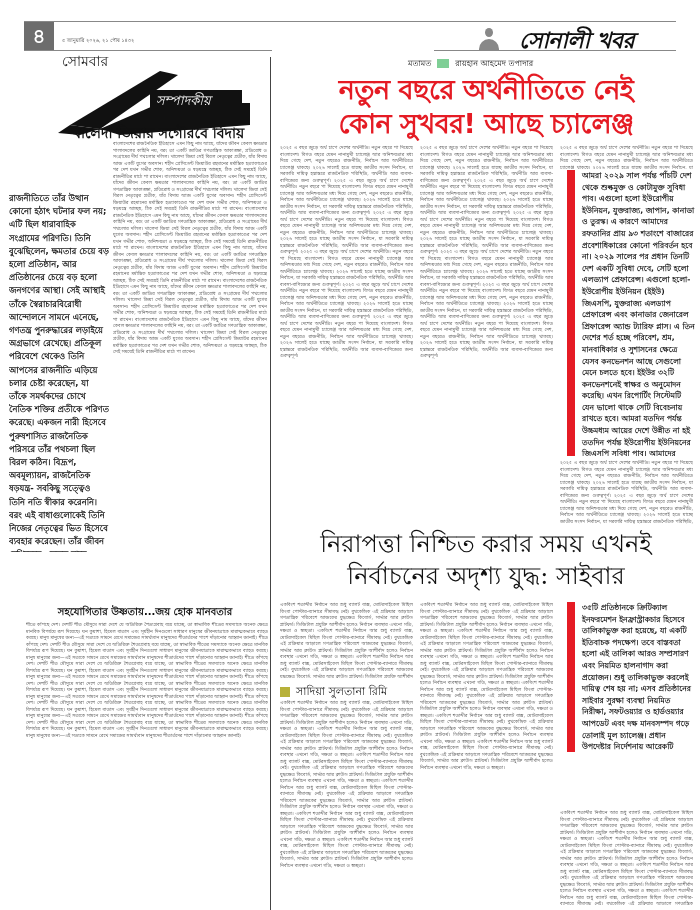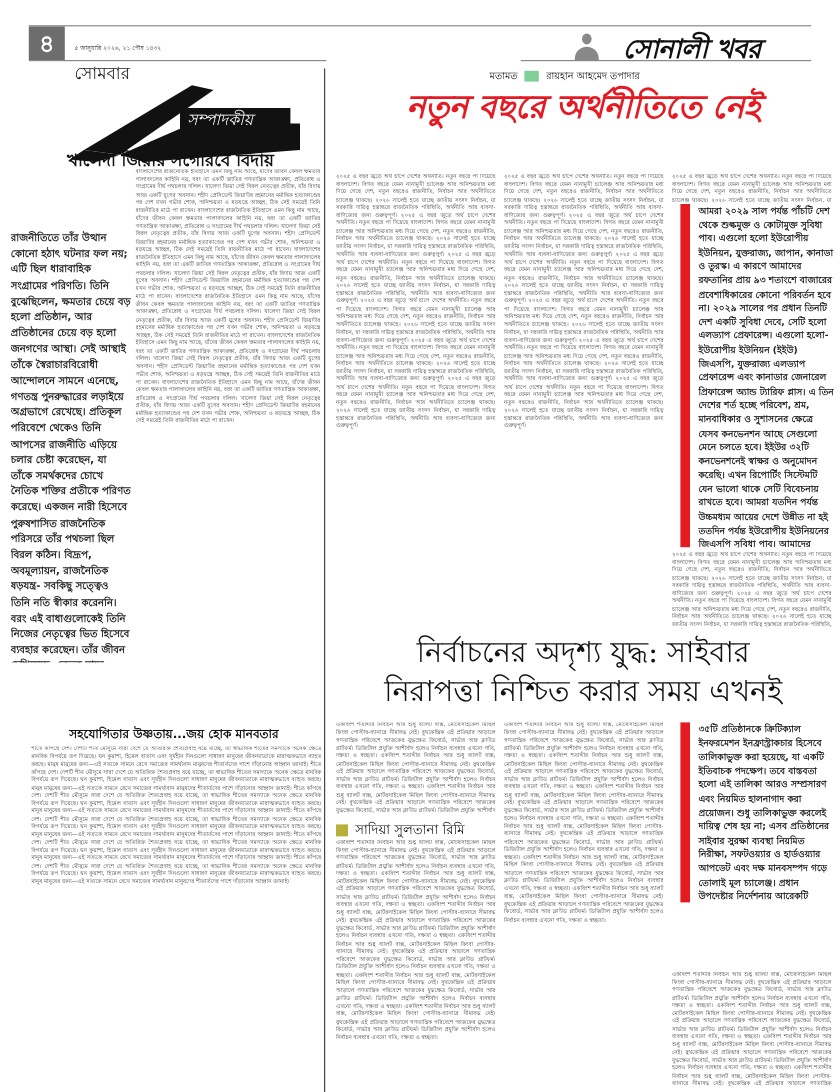--- a/index.html
+++ b/index.html
@@ -15,29 +15,29 @@
   .person-icon { position: absolute; left: 454px; top: 6px; width: 22px; height: 22px; }
   .person-icon .head { position: absolute; left: 7px; top: 0; width: 8px; height: 9px; background: #888; border-radius: 50%; }
   .person-icon .body { position: absolute; left: 1px; top: 11px; width: 20px; height: 11px; background: #888; border-radius: 10px 10px 0 0; }
   .brand { position: absolute; left: 495px; top: 1px; font-family: "DejaVu Serif", serif; font-weight: bold; font-size: 22px; color: #111; letter-spacing: -0.5px; font-style: italic; }
 
   .col-divider { position: absolute; width: 1px; background: #444; }
 
   
   .editorial-logo { position: absolute; left: 40px; top: 63px; width: 210px; height: 72px; }
   .editorial-label { position: absolute; left: 150px; top: 90px; width: 92px; height: 22px; background: #111; color: #fff; font-style: italic; font-weight: normal; font-size: 13px; line-height: 22px; padding-left: 6px; font-family: "DejaVu Serif", serif; }
-  .editorial-title { position: absolute; left: 0; top: 122px; width: 268px; text-align: center; font-size: 14px; font-weight: bold; color: #111; padding-left: 16px; }
+  .editorial-title { position: absolute; left: 16px; top: 122px; width: 268px; text-align: center; font-size: 14px; font-weight: bold; color: #111; padding-left: 16px; }
   .lead-col { position: absolute; left: 9px; top: 192px; width: 100px; font-size: 8.4px; line-height: 13.2px; font-weight: bold; color: #222; }
   .body-text { position: absolute; font-size: 4.6px; line-height: 6.5px; color: #444; text-align: justify; overflow: hidden; }
   .body-text::after { content: ""; }
 
   
   .byline { position: absolute; left: 408px; top: 57px; font-size: 8px; color: #111; }
   .byline-box { display: inline-block; width: 12px; height: 9px; background: #7fcf96; vertical-align: middle; margin: 0 6px; }
-  .headline-red { position: absolute; left: 277px; top: 73px; width: 418px; text-align: center; color: #e51b24; font-size: 27px; line-height: 34px; font-weight: bold; letter-spacing: -0.5px; font-style: italic; }
+  .headline-red { position: absolute; left: 277px; top: 73px; width: 418px; text-align: center; color: #e51b24; font-size: 27px; line-height: 34px; font-weight: bold; letter-spacing: -0.5px; }
 
   .pullquote { position: absolute; background: #fff; border-left: 8px solid #e51b24; font-size: 7.6px; line-height: 11.6px; color: #222; font-weight: bold; padding-left: 7px; }
   .quote-mark { position: absolute; left: -8px; top: 0; width: 8px; height: 10px; background: #e51b24; color: #fff; font-size: 9px; line-height: 10px; text-align: center; }
 
   .headline-black { position: absolute; left: 277px; top: 528px; width: 418px; text-align: center; color: #111; font-size: 24px; line-height: 32px; font-family: "DejaVu Serif", serif; }
   .author2 { position: absolute; left: 280px; top: 683px; font-size: 11px; color: #111; }
   .author2-box { display: inline-block; width: 10px; height: 10px; background: #b7b13a; vertical-align: middle; margin-right: 6px; }
 
   .sub-headline { position: absolute; left: 20px; top: 604px; width: 250px; text-align: center; font-size: 10px; font-weight: bold; color: #111; }
 </style>
@@ -75,35 +75,36 @@
 <div class="sub-headline">সহযোগিতার উষ্ণতায়...জয় হোক মানবতার</div>
 <div class="body-text" style="left:26px; top:622px; width:242px; height:285px;">
   <span>শীতে কাঁপছে দেশ। দেশটি শীত মৌসুমে সারা দেশে যে অতিরিক্ত শৈত্যপ্রবাহ বয়ে যাচ্ছে, তা স্বাভাবিক শীতের সমস্যাকে অনেক ক্ষেত্রে মানবিক বিপর্যয়ে রূপ দিয়েছে। ঘন কুয়াশা, হিমেল বাতাস এবং সূর্যহীন দিনগুলো সাধারণ মানুষের জীবনযাত্রাকে মারাত্মকভাবে ব্যাহত করছে। মানুষ মানুষের জন্য—এই সত্যকে সামনে রেখে সমাজের সামর্থ্যবান মানুষদের শীতার্তদের পাশে দাঁড়ানোর আহ্বান জানাই। শীতে কাঁপছে দেশ। দেশটি শীত মৌসুমে সারা দেশে যে অতিরিক্ত শৈত্যপ্রবাহ বয়ে যাচ্ছে, তা স্বাভাবিক শীতের সমস্যাকে অনেক ক্ষেত্রে মানবিক বিপর্যয়ে রূপ দিয়েছে। ঘন কুয়াশা, হিমেল বাতাস এবং সূর্যহীন দিনগুলো সাধারণ মানুষের জীবনযাত্রাকে মারাত্মকভাবে ব্যাহত করছে। মানুষ মানুষের জন্য—এই সত্যকে সামনে রেখে সমাজের সামর্থ্যবান মানুষদের শীতার্তদের পাশে দাঁড়ানোর আহ্বান জানাই। শীতে কাঁপছে দেশ। দেশটি শীত মৌসুমে সারা দেশে যে অতিরিক্ত শৈত্যপ্রবাহ বয়ে যাচ্ছে, তা স্বাভাবিক শীতের সমস্যাকে অনেক ক্ষেত্রে মানবিক বিপর্যয়ে রূপ দিয়েছে। ঘন কুয়াশা, হিমেল বাতাস এবং সূর্যহীন দিনগুলো সাধারণ মানুষের জীবনযাত্রাকে মারাত্মকভাবে ব্যাহত করছে। মানুষ মানুষের জন্য—এই সত্যকে সামনে রেখে সমাজের সামর্থ্যবান মানুষদের শীতার্তদের পাশে দাঁড়ানোর আহ্বান জানাই। শীতে কাঁপছে দেশ। দেশটি শীত মৌসুমে সারা দেশে যে অতিরিক্ত শৈত্যপ্রবাহ বয়ে যাচ্ছে, তা স্বাভাবিক শীতের সমস্যাকে অনেক ক্ষেত্রে মানবিক বিপর্যয়ে রূপ দিয়েছে। ঘন কুয়াশা, হিমেল বাতাস এবং সূর্যহীন দিনগুলো সাধারণ মানুষের জীবনযাত্রাকে মারাত্মকভাবে ব্যাহত করছে। মানুষ মানুষের জন্য—এই সত্যকে সামনে রেখে সমাজের সামর্থ্যবান মানুষদের শীতার্তদের পাশে দাঁড়ানোর আহ্বান জানাই। শীতে কাঁপছে দেশ। দেশটি শীত মৌসুমে সারা দেশে যে অতিরিক্ত শৈত্যপ্রবাহ বয়ে যাচ্ছে, তা স্বাভাবিক শীতের সমস্যাকে অনেক ক্ষেত্রে মানবিক বিপর্যয়ে রূপ দিয়েছে। ঘন কুয়াশা, হিমেল বাতাস এবং সূর্যহীন দিনগুলো সাধারণ মানুষের জীবনযাত্রাকে মারাত্মকভাবে ব্যাহত করছে। মানুষ মানুষের জন্য—এই সত্যকে সামনে রেখে সমাজের সামর্থ্যবান মানুষদের শীতার্তদের পাশে দাঁড়ানোর আহ্বান জানাই। শীতে কাঁপছে দেশ। দেশটি শীত মৌসুমে সারা দেশে যে অতিরিক্ত শৈত্যপ্রবাহ বয়ে যাচ্ছে, তা স্বাভাবিক শীতের সমস্যাকে অনেক ক্ষেত্রে মানবিক বিপর্যয়ে রূপ দিয়েছে। ঘন কুয়াশা, হিমেল বাতাস এবং সূর্যহীন দিনগুলো সাধারণ মানুষের জীবনযাত্রাকে মারাত্মকভাবে ব্যাহত করছে। মানুষ মানুষের জন্য—এই সত্যকে সামনে রেখে সমাজের সামর্থ্যবান মানুষদের শীতার্তদের পাশে দাঁড়ানোর আহ্বান জানাই। </span>
 </div>
 
 <div class="byline">
   <span>মতামত</span><span class="byline-box"></span><span>রায়হান আহমেদ তপাদার</span>
 </div>
 <div class="headline-red">
   <div>নতুন বছরে অর্থনীতিতে নেই</div>
+  <div>কোন সুখবর! আছে চ্যালেঞ্জ</div>
 </div>
 
 <div class="body-text" style="left:280px; top:145px; width:133px; height:375px;"><span>২০২৫ এ বছর জুড়ে অর্থ চাপে দেশের অর্থনীতি। নতুন বছরে পা দিয়েছে বাংলাদেশ। বিগত বছরে যেমন নানামুখী চ্যালেঞ্জ আর অনিশ্চয়তার মধ্য দিয়ে গেছে দেশ, নতুন বছরেও রাজনীতি, নির্বাচন আর অর্থনীতিতে চ্যালেঞ্জ থাকছে। ২০২৬ সালেই হতে যাচ্ছে জাতীয় সংসদ নির্বাচন, যা সরকারি দায়িত্ব হস্তান্তরে রাজনৈতিক পরিস্থিতি, অর্থনীতি আর ব্যবসা-বাণিজ্যের জন্য গুরুত্বপূর্ণ। ২০২৫ এ বছর জুড়ে অর্থ চাপে দেশের অর্থনীতি। নতুন বছরে পা দিয়েছে বাংলাদেশ। বিগত বছরে যেমন নানামুখী চ্যালেঞ্জ আর অনিশ্চয়তার মধ্য দিয়ে গেছে দেশ, নতুন বছরেও রাজনীতি, নির্বাচন আর অর্থনীতিতে চ্যালেঞ্জ থাকছে। ২০২৬ সালেই হতে যাচ্ছে জাতীয় সংসদ নির্বাচন, যা সরকারি দায়িত্ব হস্তান্তরে রাজনৈতিক পরিস্থিতি, অর্থনীতি আর ব্যবসা-বাণিজ্যের জন্য গুরুত্বপূর্ণ। ২০২৫ এ বছর জুড়ে অর্থ চাপে দেশের অর্থনীতি। নতুন বছরে পা দিয়েছে বাংলাদেশ। বিগত বছরে যেমন নানামুখী চ্যালেঞ্জ আর অনিশ্চয়তার মধ্য দিয়ে গেছে দেশ, নতুন বছরেও রাজনীতি, নির্বাচন আর অর্থনীতিতে চ্যালেঞ্জ থাকছে। ২০২৬ সালেই হতে যাচ্ছে জাতীয় সংসদ নির্বাচন, যা সরকারি দায়িত্ব হস্তান্তরে রাজনৈতিক পরিস্থিতি, অর্থনীতি আর ব্যবসা-বাণিজ্যের জন্য গুরুত্বপূর্ণ। ২০২৫ এ বছর জুড়ে অর্থ চাপে দেশের অর্থনীতি। নতুন বছরে পা দিয়েছে বাংলাদেশ। বিগত বছরে যেমন নানামুখী চ্যালেঞ্জ আর অনিশ্চয়তার মধ্য দিয়ে গেছে দেশ, নতুন বছরেও রাজনীতি, নির্বাচন আর অর্থনীতিতে চ্যালেঞ্জ থাকছে। ২০২৬ সালেই হতে যাচ্ছে জাতীয় সংসদ নির্বাচন, যা সরকারি দায়িত্ব হস্তান্তরে রাজনৈতিক পরিস্থিতি, অর্থনীতি আর ব্যবসা-বাণিজ্যের জন্য গুরুত্বপূর্ণ। ২০২৫ এ বছর জুড়ে অর্থ চাপে দেশের অর্থনীতি। নতুন বছরে পা দিয়েছে বাংলাদেশ। বিগত বছরে যেমন নানামুখী চ্যালেঞ্জ আর অনিশ্চয়তার মধ্য দিয়ে গেছে দেশ, নতুন বছরেও রাজনীতি, নির্বাচন আর অর্থনীতিতে চ্যালেঞ্জ থাকছে। ২০২৬ সালেই হতে যাচ্ছে জাতীয় সংসদ নির্বাচন, যা সরকারি দায়িত্ব হস্তান্তরে রাজনৈতিক পরিস্থিতি, অর্থনীতি আর ব্যবসা-বাণিজ্যের জন্য গুরুত্বপূর্ণ। ২০২৫ এ বছর জুড়ে অর্থ চাপে দেশের অর্থনীতি। নতুন বছরে পা দিয়েছে বাংলাদেশ। বিগত বছরে যেমন নানামুখী চ্যালেঞ্জ আর অনিশ্চয়তার মধ্য দিয়ে গেছে দেশ, নতুন বছরেও রাজনীতি, নির্বাচন আর অর্থনীতিতে চ্যালেঞ্জ থাকছে। ২০২৬ সালেই হতে যাচ্ছে জাতীয় সংসদ নির্বাচন, যা সরকারি দায়িত্ব হস্তান্তরে রাজনৈতিক পরিস্থিতি, অর্থনীতি আর ব্যবসা-বাণিজ্যের জন্য গুরুত্বপূর্ণ। </span></div>
 <div class="body-text" style="left:420px; top:145px; width:133px; height:375px;"><span>২০২৫ এ বছর জুড়ে অর্থ চাপে দেশের অর্থনীতি। নতুন বছরে পা দিয়েছে বাংলাদেশ। বিগত বছরে যেমন নানামুখী চ্যালেঞ্জ আর অনিশ্চয়তার মধ্য দিয়ে গেছে দেশ, নতুন বছরেও রাজনীতি, নির্বাচন আর অর্থনীতিতে চ্যালেঞ্জ থাকছে। ২০২৬ সালেই হতে যাচ্ছে জাতীয় সংসদ নির্বাচন, যা সরকারি দায়িত্ব হস্তান্তরে রাজনৈতিক পরিস্থিতি, অর্থনীতি আর ব্যবসা-বাণিজ্যের জন্য গুরুত্বপূর্ণ। ২০২৫ এ বছর জুড়ে অর্থ চাপে দেশের অর্থনীতি। নতুন বছরে পা দিয়েছে বাংলাদেশ। বিগত বছরে যেমন নানামুখী চ্যালেঞ্জ আর অনিশ্চয়তার মধ্য দিয়ে গেছে দেশ, নতুন বছরেও রাজনীতি, নির্বাচন আর অর্থনীতিতে চ্যালেঞ্জ থাকছে। ২০২৬ সালেই হতে যাচ্ছে জাতীয় সংসদ নির্বাচন, যা সরকারি দায়িত্ব হস্তান্তরে রাজনৈতিক পরিস্থিতি, অর্থনীতি আর ব্যবসা-বাণিজ্যের জন্য গুরুত্বপূর্ণ। ২০২৫ এ বছর জুড়ে অর্থ চাপে দেশের অর্থনীতি। নতুন বছরে পা দিয়েছে বাংলাদেশ। বিগত বছরে যেমন নানামুখী চ্যালেঞ্জ আর অনিশ্চয়তার মধ্য দিয়ে গেছে দেশ, নতুন বছরেও রাজনীতি, নির্বাচন আর অর্থনীতিতে চ্যালেঞ্জ থাকছে। ২০২৬ সালেই হতে যাচ্ছে জাতীয় সংসদ নির্বাচন, যা সরকারি দায়িত্ব হস্তান্তরে রাজনৈতিক পরিস্থিতি, অর্থনীতি আর ব্যবসা-বাণিজ্যের জন্য গুরুত্বপূর্ণ। ২০২৫ এ বছর জুড়ে অর্থ চাপে দেশের অর্থনীতি। নতুন বছরে পা দিয়েছে বাংলাদেশ। বিগত বছরে যেমন নানামুখী চ্যালেঞ্জ আর অনিশ্চয়তার মধ্য দিয়ে গেছে দেশ, নতুন বছরেও রাজনীতি, নির্বাচন আর অর্থনীতিতে চ্যালেঞ্জ থাকছে। ২০২৬ সালেই হতে যাচ্ছে জাতীয় সংসদ নির্বাচন, যা সরকারি দায়িত্ব হস্তান্তরে রাজনৈতিক পরিস্থিতি, অর্থনীতি আর ব্যবসা-বাণিজ্যের জন্য গুরুত্বপূর্ণ। ২০২৫ এ বছর জুড়ে অর্থ চাপে দেশের অর্থনীতি। নতুন বছরে পা দিয়েছে বাংলাদেশ। বিগত বছরে যেমন নানামুখী চ্যালেঞ্জ আর অনিশ্চয়তার মধ্য দিয়ে গেছে দেশ, নতুন বছরেও রাজনীতি, নির্বাচন আর অর্থনীতিতে চ্যালেঞ্জ থাকছে। ২০২৬ সালেই হতে যাচ্ছে জাতীয় সংসদ নির্বাচন, যা সরকারি দায়িত্ব হস্তান্তরে রাজনৈতিক পরিস্থিতি, অর্থনীতি আর ব্যবসা-বাণিজ্যের জন্য গুরুত্বপূর্ণ। ২০২৫ এ বছর জুড়ে অর্থ চাপে দেশের অর্থনীতি। নতুন বছরে পা দিয়েছে বাংলাদেশ। বিগত বছরে যেমন নানামুখী চ্যালেঞ্জ আর অনিশ্চয়তার মধ্য দিয়ে গেছে দেশ, নতুন বছরেও রাজনীতি, নির্বাচন আর অর্থনীতিতে চ্যালেঞ্জ থাকছে। ২০২৬ সালেই হতে যাচ্ছে জাতীয় সংসদ নির্বাচন, যা সরকারি দায়িত্ব হস্তান্তরে রাজনৈতিক পরিস্থিতি, অর্থনীতি আর ব্যবসা-বাণিজ্যের জন্য গুরুত্বপূর্ণ। </span></div>
 <div class="body-text" style="left:560px; top:145px; width:133px; height:24px;"><span>২০২৫ এ বছর জুড়ে অর্থ চাপে দেশের অর্থনীতি। নতুন বছরে পা দিয়েছে বাংলাদেশ। বিগত বছরে যেমন নানামুখী চ্যালেঞ্জ আর অনিশ্চয়তার মধ্য দিয়ে গেছে দেশ, নতুন বছরেও রাজনীতি, নির্বাচন আর অর্থনীতিতে চ্যালেঞ্জ থাকছে। ২০২৬ সালেই হতে যাচ্ছে জাতীয় সংসদ নির্বাচন, যা সরকারি দায়িত্ব হস্তান্তরে রাজনৈতিক পরিস্থিতি, অর্থনীতি আর ব্যবসা-বাণিজ্যের জন্য গুরুত্বপূর্ণ। ২০২৫ এ বছর জুড়ে অর্থ চাপে দেশের অর্থনীতি। নতুন বছরে পা দিয়েছে বাংলাদেশ। বিগত বছরে যেমন নানামুখী চ্যালেঞ্জ আর অনিশ্চয়তার মধ্য দিয়ে গেছে দেশ, নতুন বছরেও রাজনীতি, নির্বাচন আর অর্থনীতিতে চ্যালেঞ্জ থাকছে। ২০২৬ সালেই হতে যাচ্ছে জাতীয় সংসদ নির্বাচন, যা সরকারি দায়িত্ব হস্তান্তরে রাজনৈতিক পরিস্থিতি, অর্থনীতি আর ব্যবসা-বাণিজ্যের জন্য গুরুত্বপূর্ণ। ২০২৫ এ বছর জুড়ে অর্থ চাপে দেশের অর্থনীতি। নতুন বছরে পা দিয়েছে বাংলাদেশ। বিগত বছরে যেমন নানামুখী চ্যালেঞ্জ আর অনিশ্চয়তার মধ্য দিয়ে গেছে দেশ, নতুন বছরেও রাজনীতি, নির্বাচন আর অর্থনীতিতে চ্যালেঞ্জ থাকছে। ২০২৬ সালেই হতে যাচ্ছে জাতীয় সংসদ নির্বাচন, যা সরকারি দায়িত্ব হস্তান্তরে রাজনৈতিক পরিস্থিতি, অর্থনীতি আর ব্যবসা-বাণিজ্যের জন্য গুরুত্বপূর্ণ। ২০২৫ এ বছর জুড়ে অর্থ চাপে দেশের অর্থনীতি। নতুন বছরে পা দিয়েছে বাংলাদেশ। বিগত বছরে যেমন নানামুখী চ্যালেঞ্জ আর অনিশ্চয়তার মধ্য দিয়ে গেছে দেশ, নতুন বছরেও রাজনীতি, নির্বাচন আর অর্থনীতিতে চ্যালেঞ্জ থাকছে। ২০২৬ সালেই হতে যাচ্ছে জাতীয় সংসদ নির্বাচন, যা সরকারি দায়িত্ব হস্তান্তরে রাজনৈতিক পরিস্থিতি, অর্থনীতি আর ব্যবসা-বাণিজ্যের জন্য গুরুত্বপূর্ণ। ২০২৫ এ বছর জুড়ে অর্থ চাপে দেশের অর্থনীতি। নতুন বছরে পা দিয়েছে বাংলাদেশ। বিগত বছরে যেমন নানামুখী চ্যালেঞ্জ আর অনিশ্চয়তার মধ্য দিয়ে গেছে দেশ, নতুন বছরেও রাজনীতি, নির্বাচন আর অর্থনীতিতে চ্যালেঞ্জ থাকছে। ২০২৬ সালেই হতে যাচ্ছে জাতীয় সংসদ নির্বাচন, যা সরকারি দায়িত্ব হস্তান্তরে রাজনৈতিক পরিস্থিতি, অর্থনীতি আর ব্যবসা-বাণিজ্যের জন্য গুরুত্বপূর্ণ। ২০২৫ এ বছর জুড়ে অর্থ চাপে দেশের অর্থনীতি। নতুন বছরে পা দিয়েছে বাংলাদেশ। বিগত বছরে যেমন নানামুখী চ্যালেঞ্জ আর অনিশ্চয়তার মধ্য দিয়ে গেছে দেশ, নতুন বছরেও রাজনীতি, নির্বাচন আর অর্থনীতিতে চ্যালেঞ্জ থাকছে। ২০২৬ সালেই হতে যাচ্ছে জাতীয় সংসদ নির্বাচন, যা সরকারি দায়িত্ব হস্তান্তরে রাজনৈতিক পরিস্থিতি, অর্থনীতি আর ব্যবসা-বাণিজ্যের জন্য গুরুত্বপূর্ণ। </span></div>
 
 <div class="pullquote" style="left:567px; top:170px; width:128px; height:286px; overflow:hidden;">
   <div class="quote-mark">❝</div>
   <span>আমরা ২০২৯ সাল পর্যন্ত পাঁচটি দেশ থেকে শুল্কমুক্ত ও কোটামুক্ত সুবিধা পাব। এগুলো হলো ইউরোপীয় ইউনিয়ন, যুক্তরাজ্য, জাপান, কানাডা ও তুরস্ক। এ কারণে আমাদের রফতানির প্রায় ৯৩ শতাংশে বাজারের প্রবেশাধিকারের কোনো পরিবর্তন হবে না। ২০২৯ সালের পর প্রধান তিনটি দেশ একটি সুবিধা দেবে, সেটি হলো এলড্যাপ প্রেফারেন্স। এগুলো হলো- ইউরোপীয় ইউনিয়ন (ইইউ) জিএসপি, যুক্তরাজ্য এলড্যাপ প্রেফারেন্স এবং কানাডার জেনারেল প্রিফারেন্স অ্যান্ড ট্যারিফ প্লাস। এ তিন দেশের শর্ত হচ্ছে পরিবেশ, শ্রম, মানবাধিকার ও সুশাসনের ক্ষেত্রে যেসব কনভেনশন আছে সেগুলো মেনে চলতে হবে। ইইউর ৩২টি কনভেনশনেই স্বাক্ষর ও অনুমোদন করেছি। এখন রিপোর্টিং সিস্টেমটি যেন ভালো থাকে সেটি বিবেচনায় রাখতে হবে। আমরা যতদিন পর্যন্ত উচ্চমধ্যম আয়ের দেশে উন্নীত না হই ততদিন পর্যন্ত ইউরোপীয় ইউনিয়নের জিএসপি সুবিধা পাব। আমাদের রফতানির ক্ষেত্রে এ সুবিধা পেলে এটি একটি ভালো সুযোগ।</span>
 </div>
 <div class="body-text" style="left:560px; top:460px; width:133px; height:64px;"><span>২০২৫ এ বছর জুড়ে অর্থ চাপে দেশের অর্থনীতি। নতুন বছরে পা দিয়েছে বাংলাদেশ। বিগত বছরে যেমন নানামুখী চ্যালেঞ্জ আর অনিশ্চয়তার মধ্য দিয়ে গেছে দেশ, নতুন বছরেও রাজনীতি, নির্বাচন আর অর্থনীতিতে চ্যালেঞ্জ থাকছে। ২০২৬ সালেই হতে যাচ্ছে জাতীয় সংসদ নির্বাচন, যা সরকারি দায়িত্ব হস্তান্তরে রাজনৈতিক পরিস্থিতি, অর্থনীতি আর ব্যবসা-বাণিজ্যের জন্য গুরুত্বপূর্ণ। ২০২৫ এ বছর জুড়ে অর্থ চাপে দেশের অর্থনীতি। নতুন বছরে পা দিয়েছে বাংলাদেশ। বিগত বছরে যেমন নানামুখী চ্যালেঞ্জ আর অনিশ্চয়তার মধ্য দিয়ে গেছে দেশ, নতুন বছরেও রাজনীতি, নির্বাচন আর অর্থনীতিতে চ্যালেঞ্জ থাকছে। ২০২৬ সালেই হতে যাচ্ছে জাতীয় সংসদ নির্বাচন, যা সরকারি দায়িত্ব হস্তান্তরে রাজনৈতিক পরিস্থিতি, অর্থনীতি আর ব্যবসা-বাণিজ্যের জন্য গুরুত্বপূর্ণ। ২০২৫ এ বছর জুড়ে অর্থ চাপে দেশের অর্থনীতি। নতুন বছরে পা দিয়েছে বাংলাদেশ। বিগত বছরে যেমন নানামুখী চ্যালেঞ্জ আর অনিশ্চয়তার মধ্য দিয়ে গেছে দেশ, নতুন বছরেও রাজনীতি, নির্বাচন আর অর্থনীতিতে চ্যালেঞ্জ থাকছে। ২০২৬ সালেই হতে যাচ্ছে জাতীয় সংসদ নির্বাচন, যা সরকারি দায়িত্ব হস্তান্তরে রাজনৈতিক পরিস্থিতি, অর্থনীতি আর ব্যবসা-বাণিজ্যের জন্য গুরুত্বপূর্ণ। ২০২৫ এ বছর জুড়ে অর্থ চাপে দেশের অর্থনীতি। নতুন বছরে পা দিয়েছে বাংলাদেশ। বিগত বছরে যেমন নানামুখী চ্যালেঞ্জ আর অনিশ্চয়তার মধ্য দিয়ে গেছে দেশ, নতুন বছরেও রাজনীতি, নির্বাচন আর অর্থনীতিতে চ্যালেঞ্জ থাকছে। ২০২৬ সালেই হতে যাচ্ছে জাতীয় সংসদ নির্বাচন, যা সরকারি দায়িত্ব হস্তান্তরে রাজনৈতিক পরিস্থিতি, অর্থনীতি আর ব্যবসা-বাণিজ্যের জন্য গুরুত্বপূর্ণ। ২০২৫ এ বছর জুড়ে অর্থ চাপে দেশের অর্থনীতি। নতুন বছরে পা দিয়েছে বাংলাদেশ। বিগত বছরে যেমন নানামুখী চ্যালেঞ্জ আর অনিশ্চয়তার মধ্য দিয়ে গেছে দেশ, নতুন বছরেও রাজনীতি, নির্বাচন আর অর্থনীতিতে চ্যালেঞ্জ থাকছে। ২০২৬ সালেই হতে যাচ্ছে জাতীয় সংসদ নির্বাচন, যা সরকারি দায়িত্ব হস্তান্তরে রাজনৈতিক পরিস্থিতি, অর্থনীতি আর ব্যবসা-বাণিজ্যের জন্য গুরুত্বপূর্ণ। ২০২৫ এ বছর জুড়ে অর্থ চাপে দেশের অর্থনীতি। নতুন বছরে পা দিয়েছে বাংলাদেশ। বিগত বছরে যেমন নানামুখী চ্যালেঞ্জ আর অনিশ্চয়তার মধ্য দিয়ে গেছে দেশ, নতুন বছরেও রাজনীতি, নির্বাচন আর অর্থনীতিতে চ্যালেঞ্জ থাকছে। ২০২৬ সালেই হতে যাচ্ছে জাতীয় সংসদ নির্বাচন, যা সরকারি দায়িত্ব হস্তান্তরে রাজনৈতিক পরিস্থিতি, অর্থনীতি আর ব্যবসা-বাণিজ্যের জন্য গুরুত্বপূর্ণ। </span></div>
 
 <div class="headline-black">
+  <div>নিরাপত্তা নিশ্চিত করার সময় এখনই</div>
   <div>নির্বাচনের অদৃশ্য যুদ্ধ: সাইবার</div>
-  <div>নিরাপত্তা নিশ্চিত করার সময় এখনই</div>
 </div>
 
 <div class="body-text" style="left:280px; top:602px; width:133px; height:76px;"><span>একবিংশ শতাব্দীর নির্বাচন আর শুধু ব্যালট বাক্স, মোটরসাইকেল মিছিল কিংবা পোস্টার-ব্যানারে সীমাবদ্ধ নেই। বুথকেন্দ্রিক এই প্রক্রিয়ার আড়ালে গণতান্ত্রিক পরিবেশে আজকের যুদ্ধক্ষেত্র কিবোর্ড, সার্ভার আর ক্লাউড প্লাটফর্ম। ডিজিটাল প্রযুক্তি আশীর্বাদ হলেও নির্বাচন ব্যবস্থার এখনো গতি, দক্ষতা ও স্বচ্ছতা। একবিংশ শতাব্দীর নির্বাচন আর শুধু ব্যালট বাক্স, মোটরসাইকেল মিছিল কিংবা পোস্টার-ব্যানারে সীমাবদ্ধ নেই। বুথকেন্দ্রিক এই প্রক্রিয়ার আড়ালে গণতান্ত্রিক পরিবেশে আজকের যুদ্ধক্ষেত্র কিবোর্ড, সার্ভার আর ক্লাউড প্লাটফর্ম। ডিজিটাল প্রযুক্তি আশীর্বাদ হলেও নির্বাচন ব্যবস্থার এখনো গতি, দক্ষতা ও স্বচ্ছতা। একবিংশ শতাব্দীর নির্বাচন আর শুধু ব্যালট বাক্স, মোটরসাইকেল মিছিল কিংবা পোস্টার-ব্যানারে সীমাবদ্ধ নেই। বুথকেন্দ্রিক এই প্রক্রিয়ার আড়ালে গণতান্ত্রিক পরিবেশে আজকের যুদ্ধক্ষেত্র কিবোর্ড, সার্ভার আর ক্লাউড প্লাটফর্ম। ডিজিটাল প্রযুক্তি আশীর্বাদ হলেও নির্বাচন ব্যবস্থার এখনো গতি, দক্ষতা ও স্বচ্ছতা। একবিংশ শতাব্দীর নির্বাচন আর শুধু ব্যালট বাক্স, মোটরসাইকেল মিছিল কিংবা পোস্টার-ব্যানারে সীমাবদ্ধ নেই। বুথকেন্দ্রিক এই প্রক্রিয়ার আড়ালে গণতান্ত্রিক পরিবেশে আজকের যুদ্ধক্ষেত্র কিবোর্ড, সার্ভার আর ক্লাউড প্লাটফর্ম। ডিজিটাল প্রযুক্তি আশীর্বাদ হলেও নির্বাচন ব্যবস্থার এখনো গতি, দক্ষতা ও স্বচ্ছতা। একবিংশ শতাব্দীর নির্বাচন আর শুধু ব্যালট বাক্স, মোটরসাইকেল মিছিল কিংবা পোস্টার-ব্যানারে সীমাবদ্ধ নেই। বুথকেন্দ্রিক এই প্রক্রিয়ার আড়ালে গণতান্ত্রিক পরিবেশে আজকের যুদ্ধক্ষেত্র কিবোর্ড, সার্ভার আর ক্লাউড প্লাটফর্ম। ডিজিটাল প্রযুক্তি আশীর্বাদ হলেও নির্বাচন ব্যবস্থার এখনো গতি, দক্ষতা ও স্বচ্ছতা। একবিংশ শতাব্দীর নির্বাচন আর শুধু ব্যালট বাক্স, মোটরসাইকেল মিছিল কিংবা পোস্টার-ব্যানারে সীমাবদ্ধ নেই। বুথকেন্দ্রিক এই প্রক্রিয়ার আড়ালে গণতান্ত্রিক পরিবেশে আজকের যুদ্ধক্ষেত্র কিবোর্ড, সার্ভার আর ক্লাউড প্লাটফর্ম। ডিজিটাল প্রযুক্তি আশীর্বাদ হলেও নির্বাচন ব্যবস্থার এখনো গতি, দক্ষতা ও স্বচ্ছতা। </span></div>
 <div class="author2"><span class="author2-box"></span><span>সাদিয়া সুলতানা রিমি</span></div>
 <div class="body-text" style="left:280px; top:700px; width:133px; height:205px;"><span>একবিংশ শতাব্দীর নির্বাচন আর শুধু ব্যালট বাক্স, মোটরসাইকেল মিছিল কিংবা পোস্টার-ব্যানারে সীমাবদ্ধ নেই। বুথকেন্দ্রিক এই প্রক্রিয়ার আড়ালে গণতান্ত্রিক পরিবেশে আজকের যুদ্ধক্ষেত্র কিবোর্ড, সার্ভার আর ক্লাউড প্লাটফর্ম। ডিজিটাল প্রযুক্তি আশীর্বাদ হলেও নির্বাচন ব্যবস্থার এখনো গতি, দক্ষতা ও স্বচ্ছতা। একবিংশ শতাব্দীর নির্বাচন আর শুধু ব্যালট বাক্স, মোটরসাইকেল মিছিল কিংবা পোস্টার-ব্যানারে সীমাবদ্ধ নেই। বুথকেন্দ্রিক এই প্রক্রিয়ার আড়ালে গণতান্ত্রিক পরিবেশে আজকের যুদ্ধক্ষেত্র কিবোর্ড, সার্ভার আর ক্লাউড প্লাটফর্ম। ডিজিটাল প্রযুক্তি আশীর্বাদ হলেও নির্বাচন ব্যবস্থার এখনো গতি, দক্ষতা ও স্বচ্ছতা। একবিংশ শতাব্দীর নির্বাচন আর শুধু ব্যালট বাক্স, মোটরসাইকেল মিছিল কিংবা পোস্টার-ব্যানারে সীমাবদ্ধ নেই। বুথকেন্দ্রিক এই প্রক্রিয়ার আড়ালে গণতান্ত্রিক পরিবেশে আজকের যুদ্ধক্ষেত্র কিবোর্ড, সার্ভার আর ক্লাউড প্লাটফর্ম। ডিজিটাল প্রযুক্তি আশীর্বাদ হলেও নির্বাচন ব্যবস্থার এখনো গতি, দক্ষতা ও স্বচ্ছতা। একবিংশ শতাব্দীর নির্বাচন আর শুধু ব্যালট বাক্স, মোটরসাইকেল মিছিল কিংবা পোস্টার-ব্যানারে সীমাবদ্ধ নেই। বুথকেন্দ্রিক এই প্রক্রিয়ার আড়ালে গণতান্ত্রিক পরিবেশে আজকের যুদ্ধক্ষেত্র কিবোর্ড, সার্ভার আর ক্লাউড প্লাটফর্ম। ডিজিটাল প্রযুক্তি আশীর্বাদ হলেও নির্বাচন ব্যবস্থার এখনো গতি, দক্ষতা ও স্বচ্ছতা। একবিংশ শতাব্দীর নির্বাচন আর শুধু ব্যালট বাক্স, মোটরসাইকেল মিছিল কিংবা পোস্টার-ব্যানারে সীমাবদ্ধ নেই। বুথকেন্দ্রিক এই প্রক্রিয়ার আড়ালে গণতান্ত্রিক পরিবেশে আজকের যুদ্ধক্ষেত্র কিবোর্ড, সার্ভার আর ক্লাউড প্লাটফর্ম। ডিজিটাল প্রযুক্তি আশীর্বাদ হলেও নির্বাচন ব্যবস্থার এখনো গতি, দক্ষতা ও স্বচ্ছতা। একবিংশ শতাব্দীর নির্বাচন আর শুধু ব্যালট বাক্স, মোটরসাইকেল মিছিল কিংবা পোস্টার-ব্যানারে সীমাবদ্ধ নেই। বুথকেন্দ্রিক এই প্রক্রিয়ার আড়ালে গণতান্ত্রিক পরিবেশে আজকের যুদ্ধক্ষেত্র কিবোর্ড, সার্ভার আর ক্লাউড প্লাটফর্ম। ডিজিটাল প্রযুক্তি আশীর্বাদ হলেও নির্বাচন ব্যবস্থার এখনো গতি, দক্ষতা ও স্বচ্ছতা। </span></div>
 <div class="body-text" style="left:420px; top:602px; width:133px; height:303px;"><span>একবিংশ শতাব্দীর নির্বাচন আর শুধু ব্যালট বাক্স, মোটরসাইকেল মিছিল কিংবা পোস্টার-ব্যানারে সীমাবদ্ধ নেই। বুথকেন্দ্রিক এই প্রক্রিয়ার আড়ালে গণতান্ত্রিক পরিবেশে আজকের যুদ্ধক্ষেত্র কিবোর্ড, সার্ভার আর ক্লাউড প্লাটফর্ম। ডিজিটাল প্রযুক্তি আশীর্বাদ হলেও নির্বাচন ব্যবস্থার এখনো গতি, দক্ষতা ও স্বচ্ছতা। একবিংশ শতাব্দীর নির্বাচন আর শুধু ব্যালট বাক্স, মোটরসাইকেল মিছিল কিংবা পোস্টার-ব্যানারে সীমাবদ্ধ নেই। বুথকেন্দ্রিক এই প্রক্রিয়ার আড়ালে গণতান্ত্রিক পরিবেশে আজকের যুদ্ধক্ষেত্র কিবোর্ড, সার্ভার আর ক্লাউড প্লাটফর্ম। ডিজিটাল প্রযুক্তি আশীর্বাদ হলেও নির্বাচন ব্যবস্থার এখনো গতি, দক্ষতা ও স্বচ্ছতা। একবিংশ শতাব্দীর নির্বাচন আর শুধু ব্যালট বাক্স, মোটরসাইকেল মিছিল কিংবা পোস্টার-ব্যানারে সীমাবদ্ধ নেই। বুথকেন্দ্রিক এই প্রক্রিয়ার আড়ালে গণতান্ত্রিক পরিবেশে আজকের যুদ্ধক্ষেত্র কিবোর্ড, সার্ভার আর ক্লাউড প্লাটফর্ম। ডিজিটাল প্রযুক্তি আশীর্বাদ হলেও নির্বাচন ব্যবস্থার এখনো গতি, দক্ষতা ও স্বচ্ছতা। একবিংশ শতাব্দীর নির্বাচন আর শুধু ব্যালট বাক্স, মোটরসাইকেল মিছিল কিংবা পোস্টার-ব্যানারে সীমাবদ্ধ নেই। বুথকেন্দ্রিক এই প্রক্রিয়ার আড়ালে গণতান্ত্রিক পরিবেশে আজকের যুদ্ধক্ষেত্র কিবোর্ড, সার্ভার আর ক্লাউড প্লাটফর্ম। ডিজিটাল প্রযুক্তি আশীর্বাদ হলেও নির্বাচন ব্যবস্থার এখনো গতি, দক্ষতা ও স্বচ্ছতা। একবিংশ শতাব্দীর নির্বাচন আর শুধু ব্যালট বাক্স, মোটরসাইকেল মিছিল কিংবা পোস্টার-ব্যানারে সীমাবদ্ধ নেই। বুথকেন্দ্রিক এই প্রক্রিয়ার আড়ালে গণতান্ত্রিক পরিবেশে আজকের যুদ্ধক্ষেত্র কিবোর্ড, সার্ভার আর ক্লাউড প্লাটফর্ম। ডিজিটাল প্রযুক্তি আশীর্বাদ হলেও নির্বাচন ব্যবস্থার এখনো গতি, দক্ষতা ও স্বচ্ছতা। একবিংশ শতাব্দীর নির্বাচন আর শুধু ব্যালট বাক্স, মোটরসাইকেল মিছিল কিংবা পোস্টার-ব্যানারে সীমাবদ্ধ নেই। বুথকেন্দ্রিক এই প্রক্রিয়ার আড়ালে গণতান্ত্রিক পরিবেশে আজকের যুদ্ধক্ষেত্র কিবোর্ড, সার্ভার আর ক্লাউড প্লাটফর্ম। ডিজিটাল প্রযুক্তি আশীর্বাদ হলেও নির্বাচন ব্যবস্থার এখনো গতি, দক্ষতা ও স্বচ্ছতা। </span></div>
 
 <div class="pullquote" style="left:567px; top:602px; width:128px; height:150px; overflow:hidden;">
   <div class="quote-mark">❝</div>
   <span>৩৫টি প্রতিষ্ঠানকে ক্রিটিক্যাল ইনফরমেশন ইনফ্রাস্ট্রাকচার হিসেবে তালিকাভুক্ত করা হয়েছে, যা একটি ইতিবাচক পদক্ষেপ। তবে বাস্তবতা হলো এই তালিকা আরও সম্প্রসারণ এবং নিয়মিত হালনাগাদ করা প্রয়োজন। শুধু তালিকাভুক্ত করলেই দায়িত্ব শেষ হয় না; এসব প্রতিষ্ঠানের সাইবার সুরক্ষা ব্যবস্থা নিয়মিত নিরীক্ষা, সফটওয়্যার ও হার্ডওয়্যার আপডেট এবং দক্ষ মানবসম্পদ গড়ে তোলাই মূল চ্যালেঞ্জ। প্রধান উপদেষ্টার নির্দেশনায় আরেকটি গুরুত্বপূর্ণ দিক হলো প্রতিষ্ঠান ও সংশ্লিষ্ট জনবলকে একটি রেডি পদ্ধতির আওতায় আনার কথা। এটি বাস্তবায়িত হলে সাইবার নিরাপত্তার ক্ষেত্রে স্বচ্ছতা ও জবাবদিহি বাড়বে।</span>

